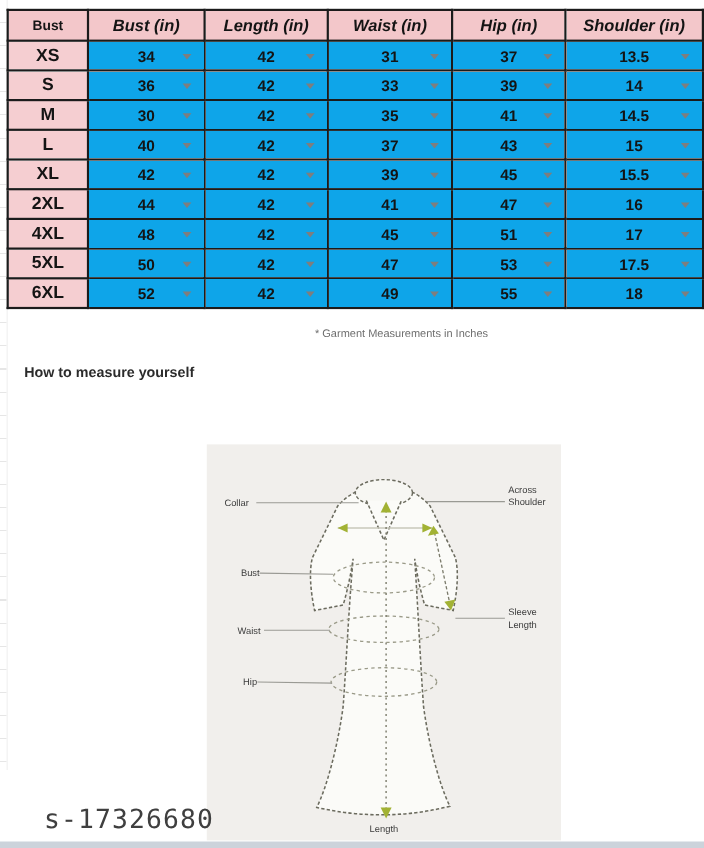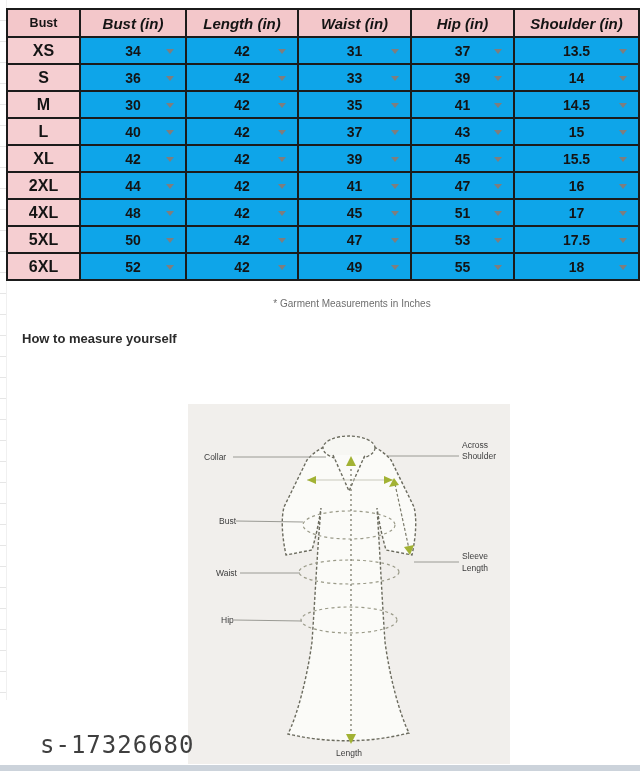--- a/index.html
+++ b/index.html
@@ -20,21 +20,21 @@
   .size-table thead th.size-head{font-style:normal;font-size:12.5px;}
   .size-table tbody th.size-cell{height:25px;background:#f5ced1;
     font-weight:bold;font-size:16px;}
   .size-table td.val-cell{position:relative;background:#0ea5e9;
     font-weight:bold;font-size:14px;}
   .arrow{position:absolute;right:11px;top:50%;margin-top:-2px;width:0;height:0;
     border-left:4px solid transparent;border-right:4px solid transparent;
     border-top:5px solid #7e7e7e;}
 
   
-  .note{position:absolute;left:192px;top:298px;width:320px;text-align:center;
+  .note{position:absolute;left:205px;top:298px;width:320px;text-align:center;
     font-size:10px;color:#6e6e6e;}
   .howto{position:absolute;left:22px;top:331px;font-size:13px;font-weight:bold;color:#2b2b2b;}
   .sku{position:absolute;left:20px;top:731px;font-family:"DejaVu Sans Mono",monospace;
     font-size:24px;color:#3f3f3f;letter-spacing:1px;margin-left:20px;}
   .bottom-strip{position:absolute;left:0;top:765px;width:640px;height:6px;background:#ccd3db;}
 
   
   .diagram{position:absolute;left:188px;top:404px;width:322px;height:360px;background:#f1efec;}
   .diagram svg{display:block;width:322px;height:360px;}
   .dlabel{font-size:8.5px;fill:#3c3c3c;font-family:"Liberation Sans",sans-serif;}

